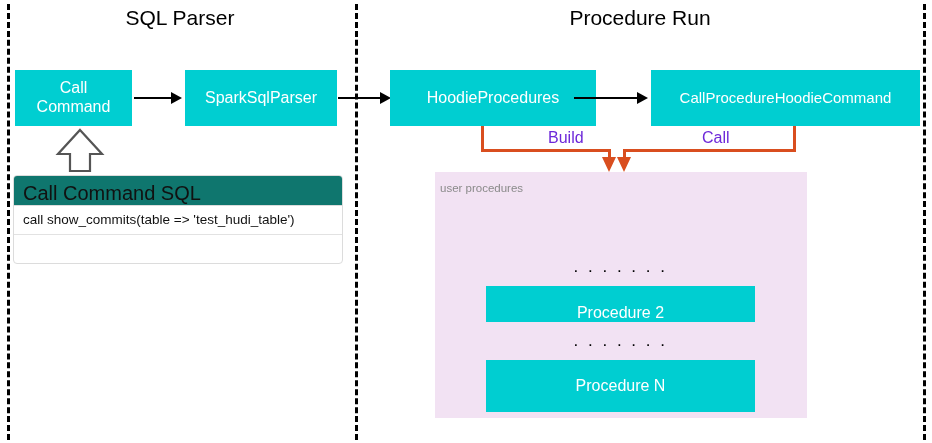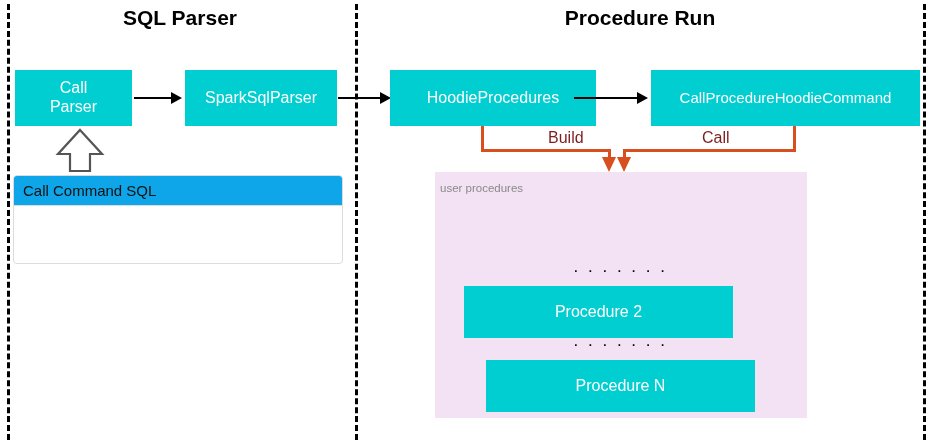--- a/index.html
+++ b/index.html
@@ -23,21 +23,20 @@
     width: 0;
     border-left: 3px dashed #000000;
   }
   
   .section-title {
     position: absolute;
     font-size: 21px;
     color: #000000;
     text-align: center;
     white-space: nowrap;
-    font-weight: bold;
   }
   
   .node {
     position: absolute;
     background: #00CED1;
     color: #ffffff;
     display: flex;
     align-items: center;
     justify-content: center;
     text-align: center;
@@ -64,23 +63,23 @@
   
   .sqltable {
     position: absolute;
     border: 1px solid #dcdcdc;
     border-radius: 4px;
     background: #ffffff;
     box-sizing: border-box;
     overflow: hidden;
   }
   .sqltable .hdr {
-    background: #0ea5e9;
+    background: #0f766e;
     border-bottom: 1px solid #dcdcdc;
-    font-size: 15px;
+    font-size: 20px;
     color: #111111;
     padding: 6px 9px 7px 9px;
     box-sizing: border-box;
     height: 30px;
   }
   .sqltable .row {
     background: #ffffff;
     border-bottom: 1px solid #e2e2e2;
     font-size: 13.5px;
     color: #111111;
@@ -104,21 +103,21 @@
   .orange-head-d {
     position: absolute;
     width: 0; height: 0;
     border-left: 7px solid transparent;
     border-right: 7px solid transparent;
     border-top: 15px solid #D94E1F;
   }
   .edge-label {
     position: absolute;
     font-size: 16px;
-    color: #7f1d1d;
+    color: #6d28d9;
     background: #ffffff;
     padding: 0 5px;
     white-space: nowrap;
   }
   
   .panel {
     position: absolute;
     background: #F2E2F3;
   }
   .panel-label {
@@ -152,41 +151,42 @@
 
   <div class="vdash" style="left:7px;"></div>
   <div class="vdash" style="left:355px;"></div>
   <div class="vdash" style="left:923px;"></div>
 
   <div class="section-title" style="left:10px; top:6px; width:340px;">SQL Parser</div>
   <div class="section-title" style="left:360px; top:6px; width:560px;">Procedure Run</div>
 
   <div class="node" style="left:15px; top:70px; width:117px; height:56px; flex-direction:column;">
     <span>Call</span>
-    <span>Parser</span>
+    <span>Command</span>
   </div>
 
   <div class="arrow-h" style="left:134px; top:97px; width:38px;"></div>
   <div class="arrow-head-r" style="left:171px; top:92px;"></div>
 
   <div class="node" style="left:185px; top:70px; width:152px; height:56px;">
     <span>SparkSqlParser</span>
   </div>
 
   <div class="arrow-h" style="left:338px; top:97px; width:45px;"></div>
   <div class="arrow-head-r" style="left:380px; top:92px;"></div>
 
   <div class="hollow-arrow" style="left:54px; top:128px;">
     <svg width="52" height="45" viewBox="0 0 52 45">
       <polygon points="26,2 48,26 36,26 36,43 16,43 16,26 4,26" fill="#ffffff" stroke="#555555" stroke-width="2.2" stroke-linejoin="miter"></polygon>
     </svg>
   </div>
 
   <div class="sqltable" style="left:13px; top:175px; width:330px; height:89px;">
     <div class="hdr">Call Command SQL</div>
+    <div class="row">call show_commits(table =&gt; 'test_hudi_table')</div>
   </div>
 
   <div class="node" style="left:390px; top:70px; width:206px; height:56px;">
     <span>HoodieProcedures</span>
   </div>
 
   <div class="arrow-h" style="left:574px; top:97px; width:64px;"></div>
   <div class="arrow-head-r" style="left:637px; top:92px;"></div>
 
   <div class="node small" style="left:651px; top:70px; width:269px; height:56px;">
@@ -204,21 +204,21 @@
   <div class="orange-v" style="left:623px; top:149px; height:10px;"></div>
   <div class="orange-head-d" style="left:617px; top:157px;"></div>
   <div class="edge-label" style="left:697px; top:129px;">Call</div>
 
   <div class="panel" style="left:435px; top:172px; width:372px; height:246px;"></div>
   <div class="panel-label" style="left:440px; top:182px;">user procedures</div>
 
 
   <div class="dots" style="left:486px; top:257px; width:269px;">. . . . . . .</div>
 
-  <div class="proc" style="left:464px; top:286px; width:269px; height:52px;">
+  <div class="proc" style="left:486px; top:286px; width:269px; height:36px;align-items:flex-end;">
     <span>Procedure 2</span>
   </div>
 
   <div class="dots" style="left:486px; top:331px; width:269px;">. . . . . . .</div>
 
   <div class="proc" style="left:486px; top:360px; width:269px; height:52px;">
     <span>Procedure N</span>
   </div>
 
 </div>

